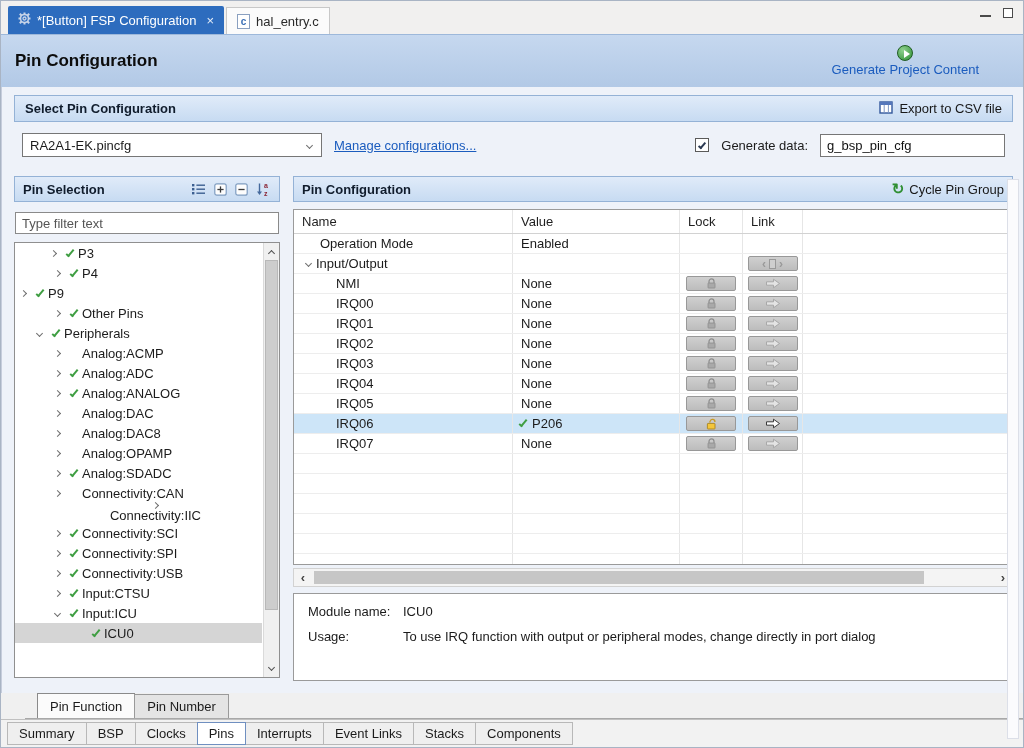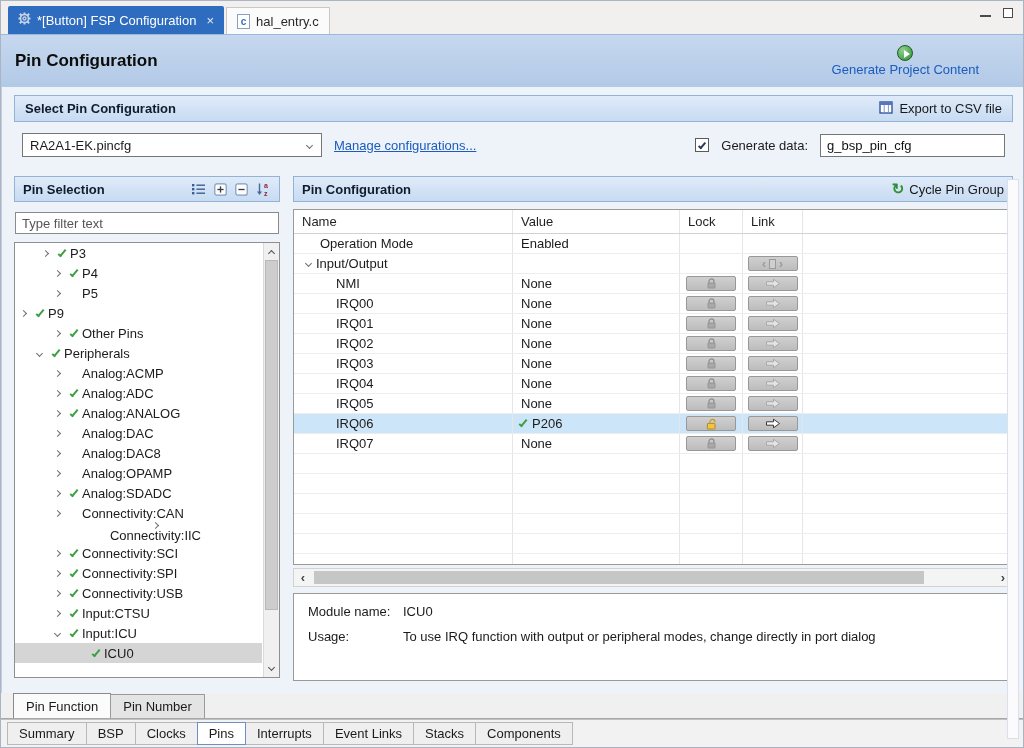--- a/index.html
+++ b/index.html
@@ -106,21 +106,21 @@
   .hs-arrow { position:absolute; top:0; width:16px; height:17px; display:flex; align-items:center; justify-content:center;
               color:#444; font-weight:bold; }
   .hs-thumb { position:absolute; top:2px; left:20px; width:610px; height:13px; background:#c6c6c6; }
 
   .info-box { margin-top:6px; height:88px; background:#fff; border:1px solid #9a9a9a; padding:10px 14px; }
   .info-row { display:flex; margin-bottom:10px; }
   .info-label { width:95px; flex:none; }
 
   
   .pane-tabs { height:26px; background:#f0f0f0; display:flex; align-items:flex-end; padding-left:12px;
-               border-bottom:1px solid #a8a8a8; }
+               border-bottom:1px solid #a8a8a8;margin-left:24px; }
   .ptab { height:24px; display:flex; align-items:center; padding:0 12px; border:1px solid #9a9a9a;
           border-bottom:none; background:#e4e4e4; margin-right:-1px; cursor:pointer; }
   .ptab.active { background:#fbfbfb; border-color:#8a8a8a; height:25px; }
 
   .editor-tabs { height:28px; background:#f2f2f2; display:flex; align-items:center; padding-left:6px;
                  border-top:1px solid #c0c0c0; }
   .etab { height:23px; display:flex; align-items:center; padding:0 11px; border:1px solid #b8b8b8;
           margin-right:-1px; background:#efefef; cursor:pointer; }
   .etab.active { background:#ffffff; border-color:#6f8fc0; position:relative; z-index:2; }
 
@@ -241,44 +241,37 @@
                   <text x="8" y="13.5" font-size="7" font-weight="bold" fill="#8b2635" font-family="inherit">z</text>
                 </svg>
             </span>
           </div>
         </div>
         <div class="filter">
           <input placeholder="Type filter text" style="">
         </div>
         <div class="tree-box">
           <div class="tree-rows">
-              <div class="tree-row" style="padding-left: 22px;">
+              <div class="tree-row" style="padding-left: 30px;">
                 <span class="chev-box">
                   <i class="chev right"></i>
                 </span>
                 <span class="ck-slot">
                   <i class="checkmark"></i>
                 </span>
                 <span class="tree-item-label">P3</span>
               </div>
               <div class="tree-row" style="padding-left: 34px;">
                 <span class="chev-box">
                   <i class="chev right"></i>
                 </span>
                 <span class="ck-slot">
                   <i class="checkmark"></i>
                 </span>
                 <span class="tree-item-label">P4</span>
-              </div>
-              <div class="tree-row" style="padding-left: 34px;">
-                <span class="chev-box">
-                  <i class="chev right"></i>
-                </span>
-                <span class="ck-slot"></span>
-                <span class="tree-item-label">P5</span>
               </div>
               <div class="tree-row" style="">
                 <span class="chev-box">
                   <i class="chev right"></i>
                 </span>
                 <span class="ck-slot">
                   <i class="checkmark"></i>
                 </span>
                 <span class="tree-item-label">P9</span>
               </div>

